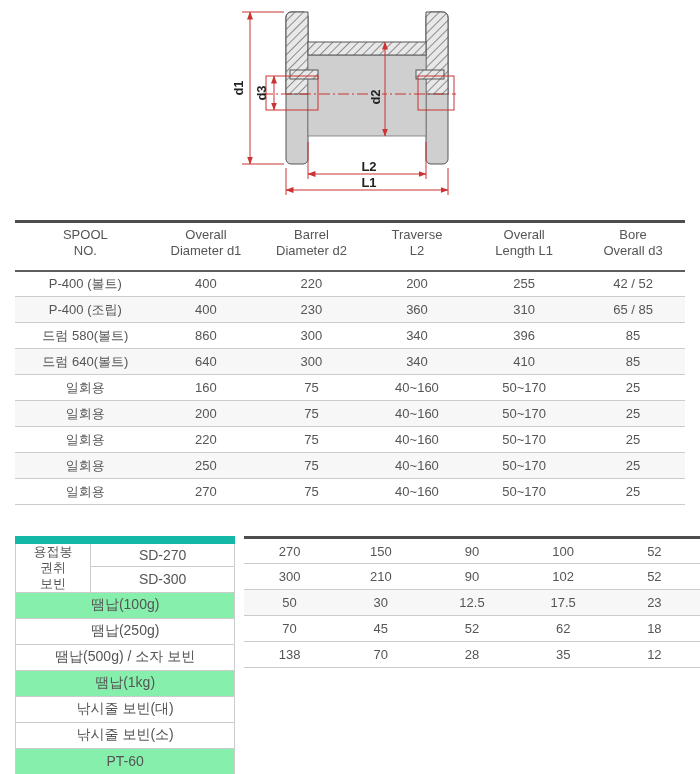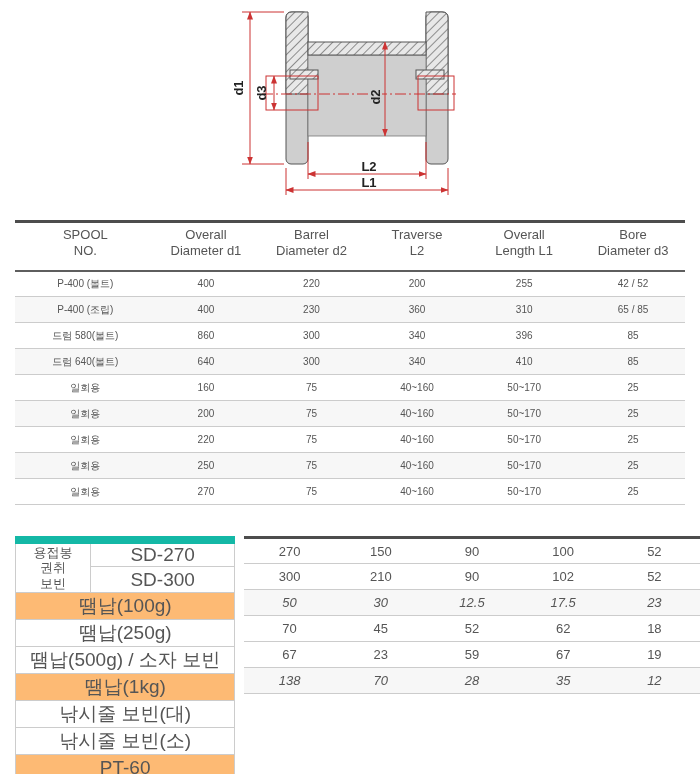--- a/index.html
+++ b/index.html
@@ -17,42 +17,42 @@
   .dim-label { font-size:13px; font-weight:bold; fill:#222; }
 
   
   table { border-collapse:collapse; }
   .t1 { width:670px; margin:14px 0 0 15px; border-top:3px solid #4d4d4d; table-layout:fixed; }
   .t1 th {
     font-weight:normal; font-size:13px; color:#555;
     padding:4px 0 10px; border-bottom:2px solid #5e5e5e; line-height:1.25;
   }
   .t1 td {
-    height:26px; font-size:10px; color:#555; text-align:center;
+    height:26px; font-size:13px; color:#555; text-align:center;
     border-bottom:1px solid #ccc;
   }
   .t1 tbody tr:nth-child(even) { background:#f7f7f7; }
 
   
   .t2wrap { display:flex; margin:31px 0 0 15px; align-items:flex-start; }
   .t2l { width:227px; border-top:8px solid #14b8a6; table-layout:fixed; }
   .t2l td {
-    height:26px; font-size:19px; color:#555; text-align:center;
+    height:26px; font-size:14px; color:#555; text-align:center;
     border:1px solid #ccc; border-top:none;
   }
   .t2l td.grp { width:75px; line-height:1.2; font-size:13px; }
   .t2l td.grp span { display:block; }
-  .t2l tr:nth-child(3n) { background:#fdba74; }
+  .t2l tr:nth-child(3n) { background:#86efac; }
   .t2gap { width:9px; }
   .t2d { width:470px; border-top:3px solid #4d4d4d; table-layout:fixed; }
   .t2d td {
     height:26px; font-size:13px; color:#555; text-align:center;
     border-bottom:1px solid #ccc;
   }
-  .t2d tr:nth-child(3n) { background:#f7f7f7;font-style:italic; }
+  .t2d tr:nth-child(3n) { background:#f7f7f7; }
 </style>
 </head>
 <body>
 
 <div class="page">
 
   <div class="diagram-wrap">
     <svg viewBox="0 0 244 206" width="244" height="206">
       <defs>
         <pattern id="hatch" width="6" height="6" patternUnits="userSpaceOnUse" patternTransform="rotate(45)">
@@ -122,21 +122,21 @@
         <col style="width:17%">
         <col style="width:15.5%">
     </colgroup>
     <thead>
       <tr>
         <th><span>SPOOL</span><br><span>NO.</span></th>
         <th><span>Overall</span><br><span>Diameter d1</span></th>
         <th><span>Barrel</span><br><span>Diameter d2</span></th>
         <th><span>Traverse</span><br><span>L2</span></th>
         <th><span>Overall</span><br><span>Length L1</span></th>
-        <th><span>Bore</span><br><span>Diameter d3</span></th>
+        <th><span>Bore</span><br><span>Overall d3</span></th>
       </tr>
     </thead>
     <tbody>
       <tr>
           <td>P-400 (볼트)</td>
           <td>400</td>
           <td>220</td>
           <td>200</td>
           <td>255</td>
           <td>42 / 52</td>
@@ -270,27 +270,20 @@
             <td>23</td>
           </tr>
         <tr>
             <td>70</td>
             <td>45</td>
             <td>52</td>
             <td>62</td>
             <td>18</td>
           </tr>
         <tr>
-            <td>67</td>
-            <td>23</td>
-            <td>59</td>
-            <td>67</td>
-            <td>19</td>
-          </tr>
-        <tr>
             <td>138</td>
             <td>70</td>
             <td>28</td>
             <td>35</td>
             <td>12</td>
           </tr>
       </tbody>
     </table>
   </div>
 

